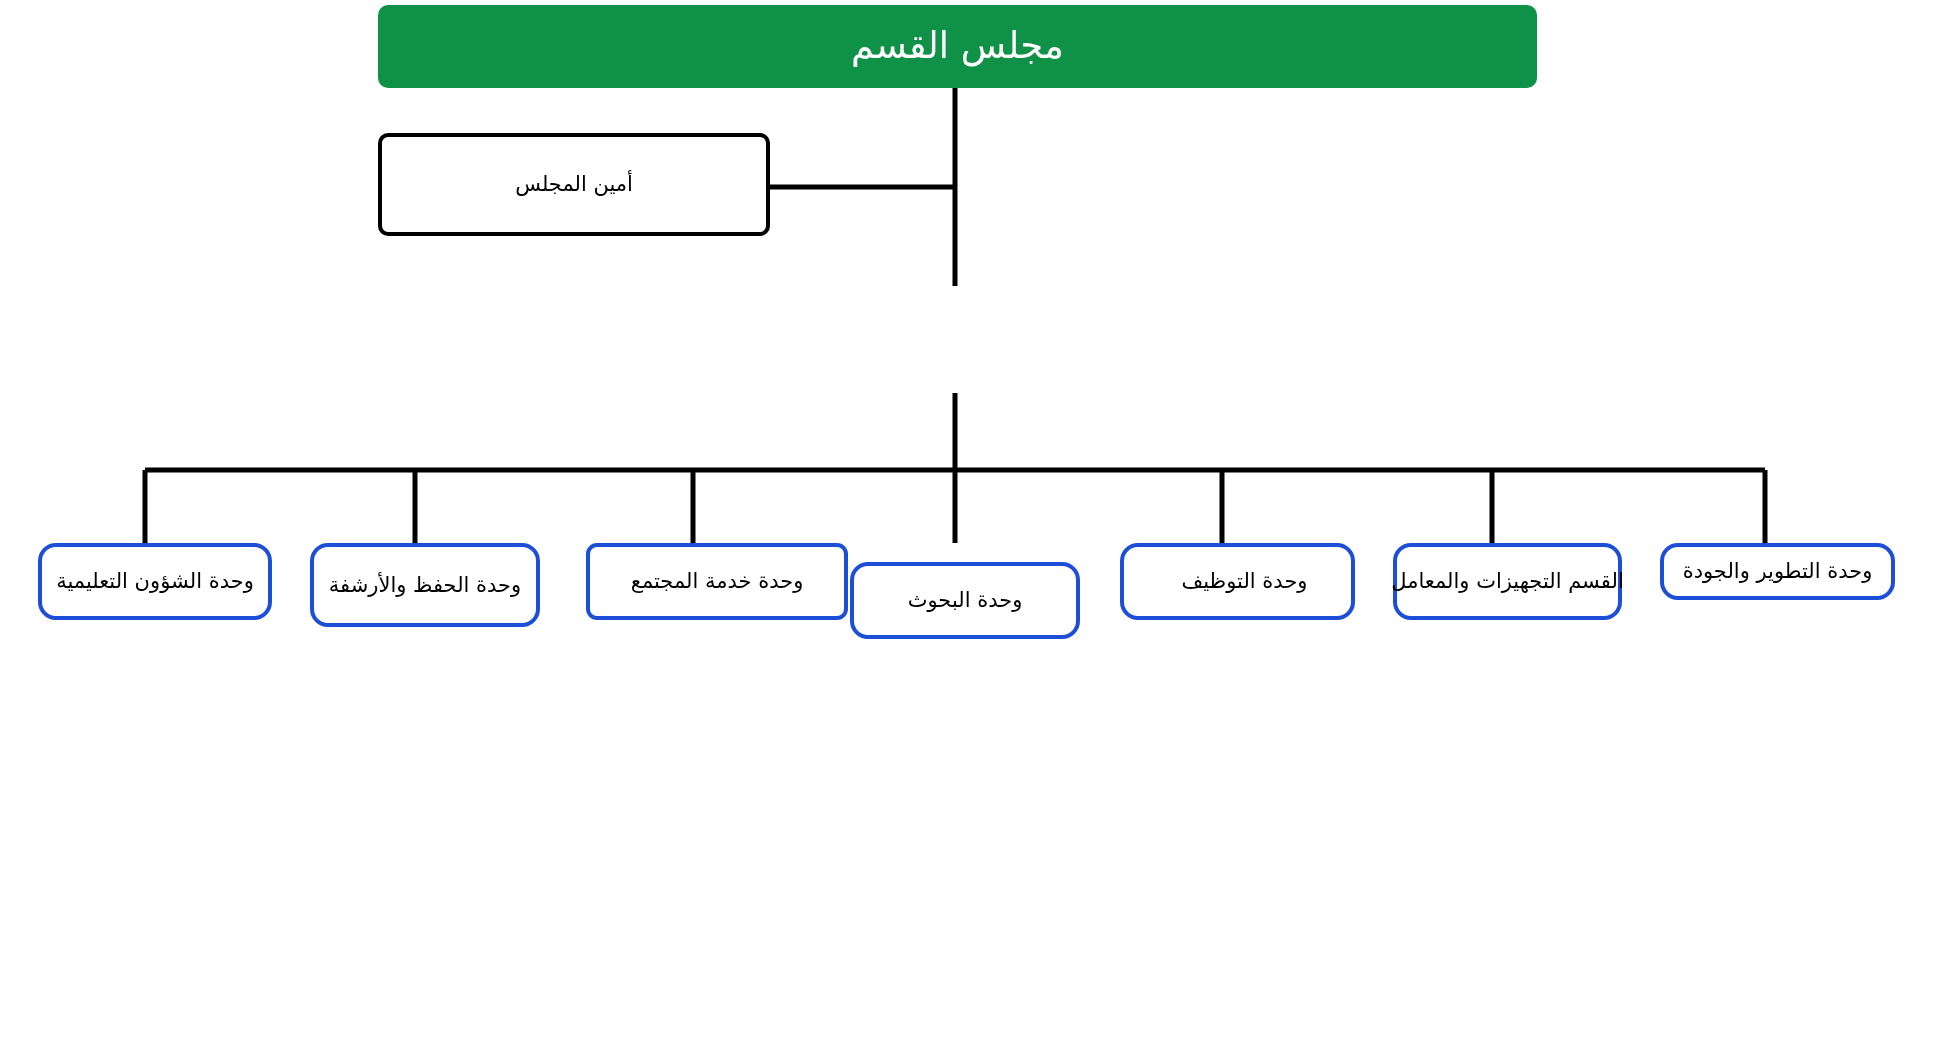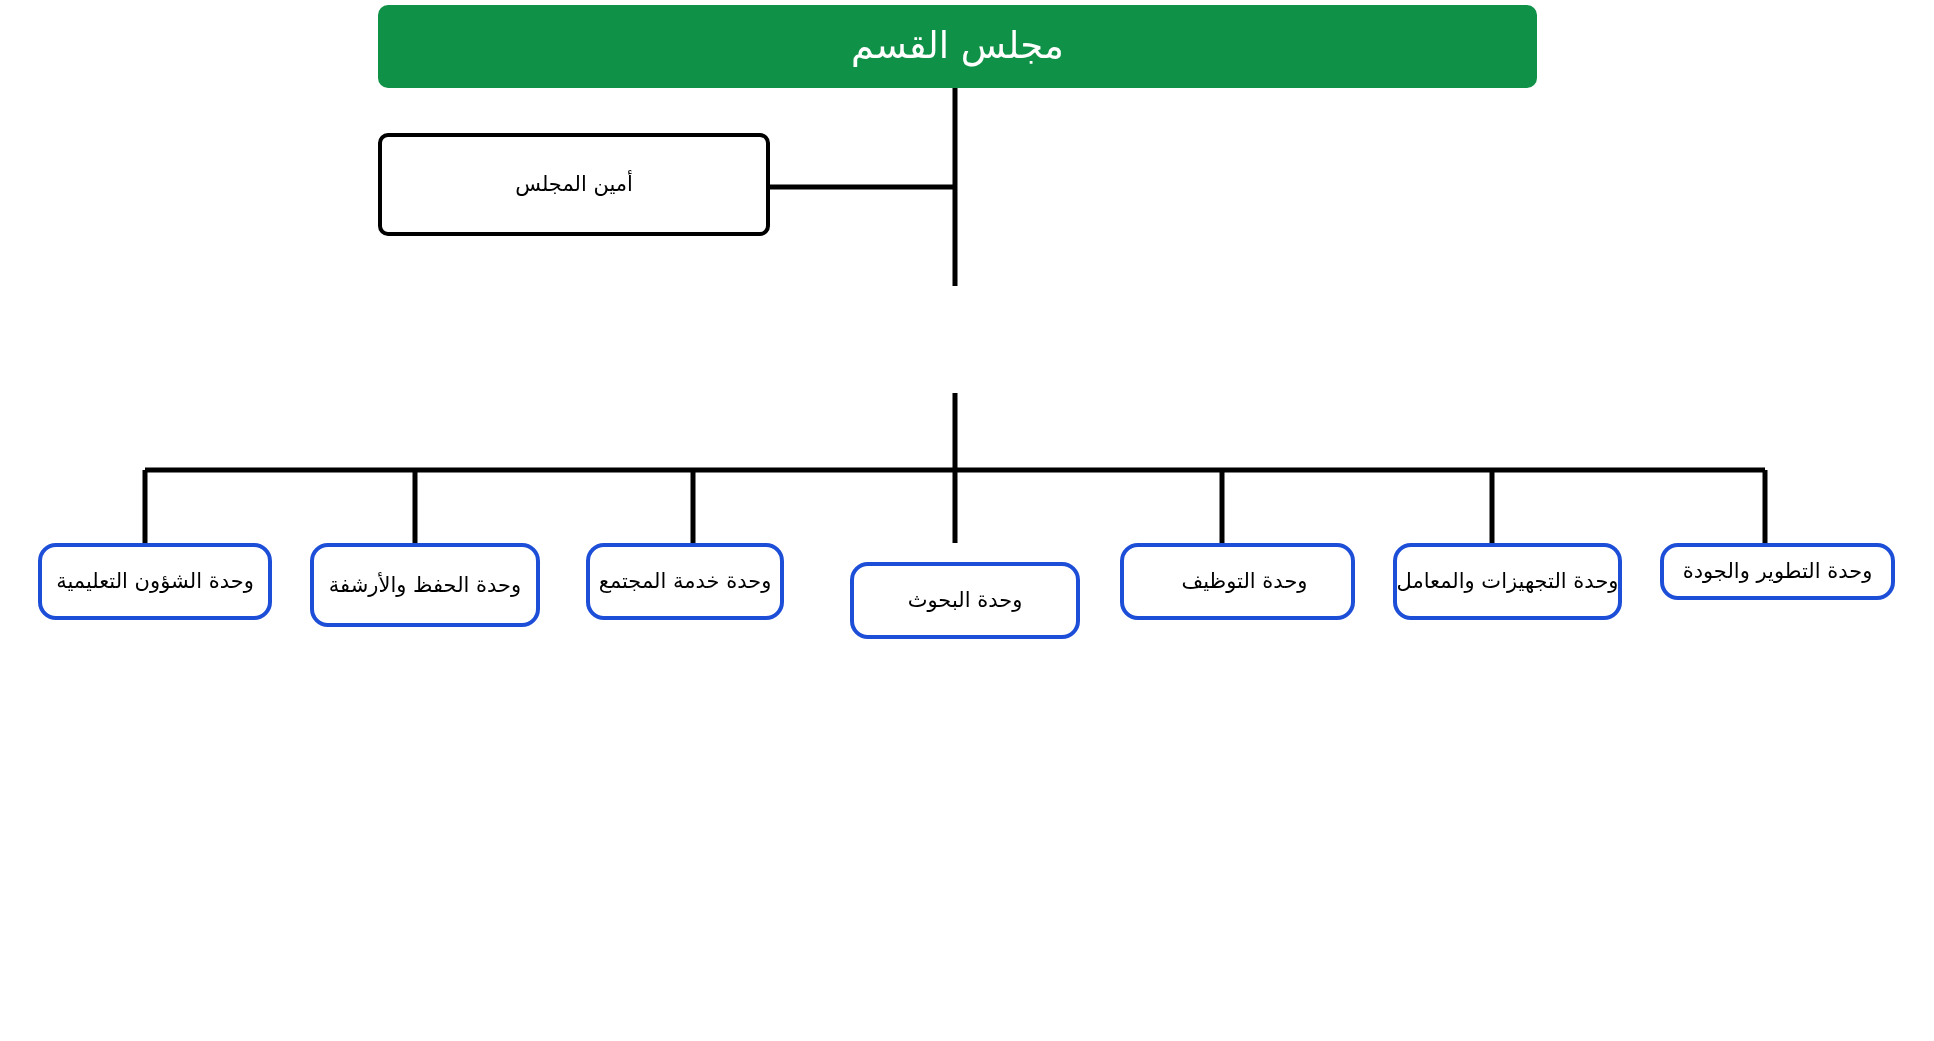--- a/index.html
+++ b/index.html
@@ -112,30 +112,30 @@
   </div>
 
 
   <div id="unit-nodes">
       <div class="node node-unit" style="left: 28px; top: 543px; width: 234px; height: 77px;">
         <span class="node-label">وحدة الشؤون التعليمية</span>
       </div>
       <div class="node node-unit" style="left: 300px; top: 543px; width: 230px; height: 84px;">
         <span class="node-label">وحدة الحفظ والأرشفة</span>
       </div>
-      <div class="node node-unit" style="left: 576px; top: 543px; width: 198px; height: 77px;">
+      <div class="node node-unit" style="left: 576px; top: 543px; width: 262px; height: 77px; border-radius: 11px;">
         <span class="node-label">وحدة خدمة المجتمع</span>
       </div>
       <div class="node node-unit" style="left: 840px; top: 562px; width: 230px; height: 77px;">
         <span class="node-label">وحدة البحوث</span>
       </div>
       <div class="node node-unit" style="left: 1110px; top: 543px; width: 235px; height: 77px; padding-left: 22px;">
         <span class="node-label">وحدة التوظيف</span>
       </div>
       <div class="node node-unit" style="left: 1383px; top: 543px; width: 229px; height: 77px;">
-        <span class="node-label">وحدة التجهيزات والمعامل</span>
+        <span class="node-label">القسم التجهيزات والمعامل</span>
       </div>
       <div class="node node-unit" style="left: 1650px; top: 543px; width: 235px; height: 57px;">
         <span class="node-label">وحدة التطوير والجودة</span>
       </div>
     </div>
 
 </div>
 
 </body></html>

